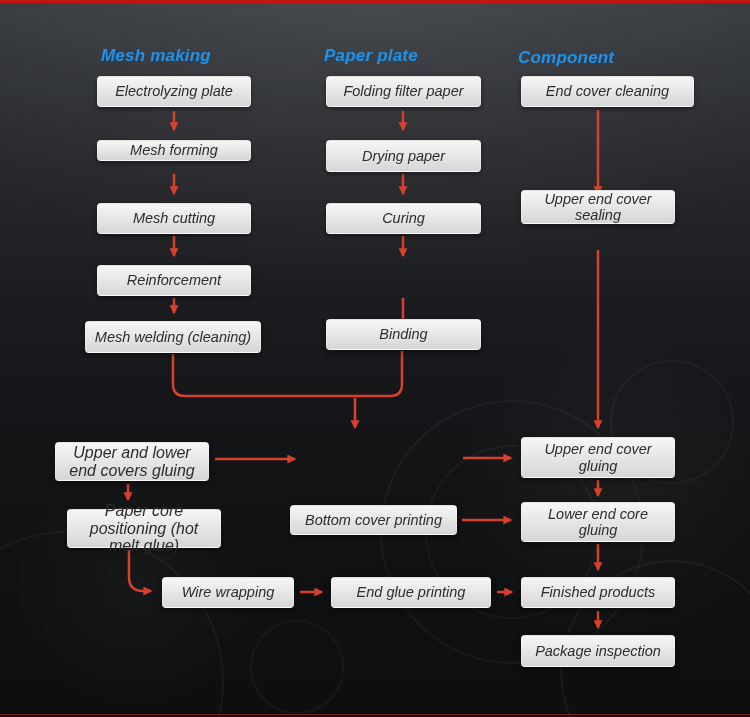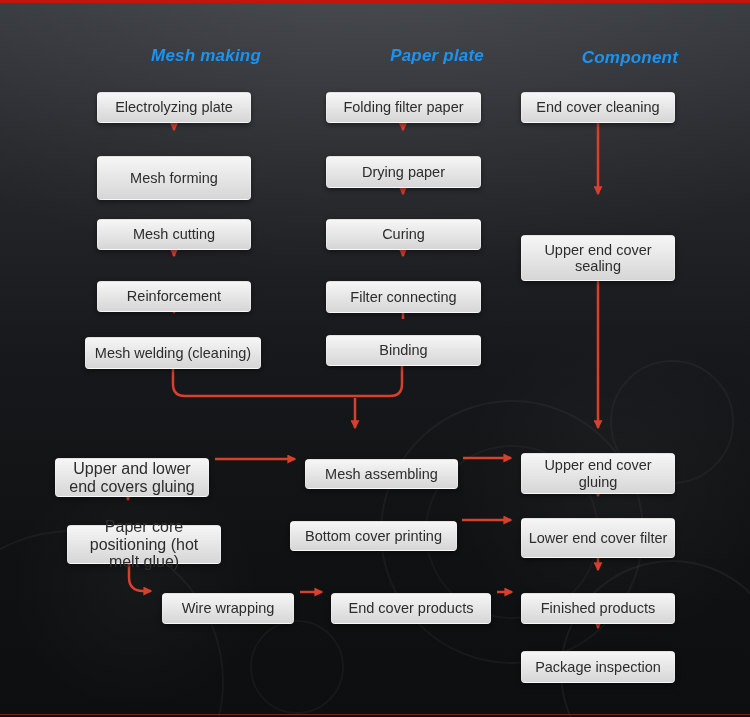--- a/index.html
+++ b/index.html
@@ -18,32 +18,32 @@
   
   .ring { position:absolute; border-radius:50%; border:2px solid rgba(255,255,255,0.045); }
   .ring.r1 { width:260px; height:260px; left:380px; top:400px; }
   .ring.r2 { width:170px; height:170px; left:425px; top:445px; border-color:rgba(255,255,255,0.035); }
   .ring.r3 { width:300px; height:300px; left:-80px; top:530px; }
   .ring.r4 { width:220px; height:220px; left:560px; top:560px; border-color:rgba(255,255,255,0.05); }
   .ring.r5 { width:120px; height:120px; left:610px; top:360px; border-color:rgba(255,255,255,0.04); }
   .ring.r6 { width:90px; height:90px; left:250px; top:620px; border-color:rgba(255,255,255,0.04); }
 
   .col-header {
-    position:absolute; height:22px; text-align:right;
+    position:absolute; height:22px; text-align:left;
     color:var(--header_blue,#1d93f0); font-size:17px; font-weight:bold; font-style:italic;
     letter-spacing:0.2px;
   }
   .box {
     position:absolute; display:flex; align-items:center; justify-content:center;
     background:linear-gradient(180deg, var(--box_fill_top,#f6f6f6) 0%, var(--box_fill_bottom,#d6d6d6) 100%);
     border:1px solid rgba(255,255,255,0.28);
     border-radius:4px; box-sizing:border-box;
     box-shadow:0 2px 5px rgba(0,0,0,0.45);
-    color:var(--box_text,#2d2d2d); font-size:14.5px;
-    text-align:center; line-height:1.12; padding:2px 6px;margin-top:16px;
+    color:var(--box_text,#2d2d2d); font-style:italic; font-size:14.5px;
+    text-align:center; line-height:1.12; padding:2px 6px;
   }
   .box.small { font-size:16px; }
   svg.edges { position:absolute; left:0; top:0; pointer-events:none; }
   .edge { fill:none; stroke:var(--arrow_red,#d8402e); stroke-width:2.5px; }
   .ahead { fill:var(--arrow_red,#d8402e); }
 </style>
 </head>
 <body>
 
 <div class="stage">
@@ -93,21 +93,21 @@
     <path class="edge" marker-end="url(#ah)" d="M129,550 V577 Q129,591 143,591 H151"></path>
     <path class="edge" marker-end="url(#ah)" d="M300,592 H322"></path>
     <path class="edge" marker-end="url(#ah)" d="M463,458 H511"></path>
     <path class="edge" marker-end="url(#ah)" d="M462,520 H511"></path>
     <path class="edge" marker-end="url(#ah)" d="M497,592 H512"></path>
   </svg>
 
   <div class="box" style="left:97px;top:76px;width:154px;height:31px">
       <span>Electrolyzing plate</span>
     </div>
-  <div class="box" style="left:97px;top:140px;width:154px;height:44px">
+  <div class="box" style="left:97px;top:140px;width:154px;height:21px">
       <span>Mesh forming</span>
     </div>
   <div class="box" style="left:97px;top:265px;width:154px;height:31px">
       <span>Reinforcement</span>
     </div>
   <div class="box" style="left:97px;top:203px;width:154px;height:31px">
       <span>Mesh cutting</span>
     </div>
   <div class="box" style="left:85px;top:321px;width:176px;height:32px">
       <span>Mesh welding (cleaning)</span>
@@ -115,58 +115,52 @@
 
   <div class="box" style="left:326px;top:76px;width:155px;height:31px">
       <span>Folding filter paper</span>
     </div>
   <div class="box" style="left:326px;top:140px;width:155px;height:32px">
       <span>Drying paper</span>
     </div>
   <div class="box" style="left:326px;top:203px;width:155px;height:31px">
       <span>Curing</span>
     </div>
-  <div class="box" style="left:326px;top:265px;width:155px;height:32px">
-      <span>Filter connecting</span>
-    </div>
   <div class="box" style="left:326px;top:319px;width:155px;height:31px">
       <span>Binding</span>
     </div>
 
-  <div class="box" style="left:521px;top:76px;width:154px;height:31px">
+  <div class="box" style="left:521px;top:76px;width:173px;height:31px">
       <span>End cover cleaning</span>
     </div>
-  <div class="box" style="left:521px;top:219px;width:154px;height:46px">
+  <div class="box" style="left:521px;top:190px;width:154px;height:34px">
       <span>Upper end cover sealing</span>
     </div>
   <div class="box" style="left:521px;top:437px;width:154px;height:41px">
       <span>Upper end cover gluing</span>
     </div>
   <div class="box" style="left:521px;top:502px;width:154px;height:40px">
-      <span>Lower end cover filter</span>
+      <span>Lower end core gluing</span>
     </div>
   <div class="box" style="left:521px;top:577px;width:154px;height:31px">
       <span>Finished products</span>
     </div>
   <div class="box" style="left:521px;top:635px;width:154px;height:32px">
       <span>Package inspection</span>
     </div>
 
   <div class="box small" style="left:55px;top:442px;width:154px;height:39px">
       <span>Upper and lower end covers gluing</span>
     </div>
   <div class="box small" style="left:67px;top:509px;width:154px;height:39px">
       <span>Paper core positioning (hot melt glue)</span>
     </div>
-  <div class="box" style="left:305px;top:443px;width:153px;height:30px">
-      <span>Mesh assembling</span>
-    </div>
   <div class="box" style="left:162px;top:577px;width:132px;height:31px">
       <span>Wire wrapping</span>
     </div>
   <div class="box" style="left:290px;top:505px;width:167px;height:30px">
       <span>Bottom cover printing</span>
     </div>
   <div class="box" style="left:331px;top:577px;width:160px;height:31px">
-      <span>End cover products</span>
+      <span>End glue printing</span>
     </div>
 
 </div>
 
 </body></html>

